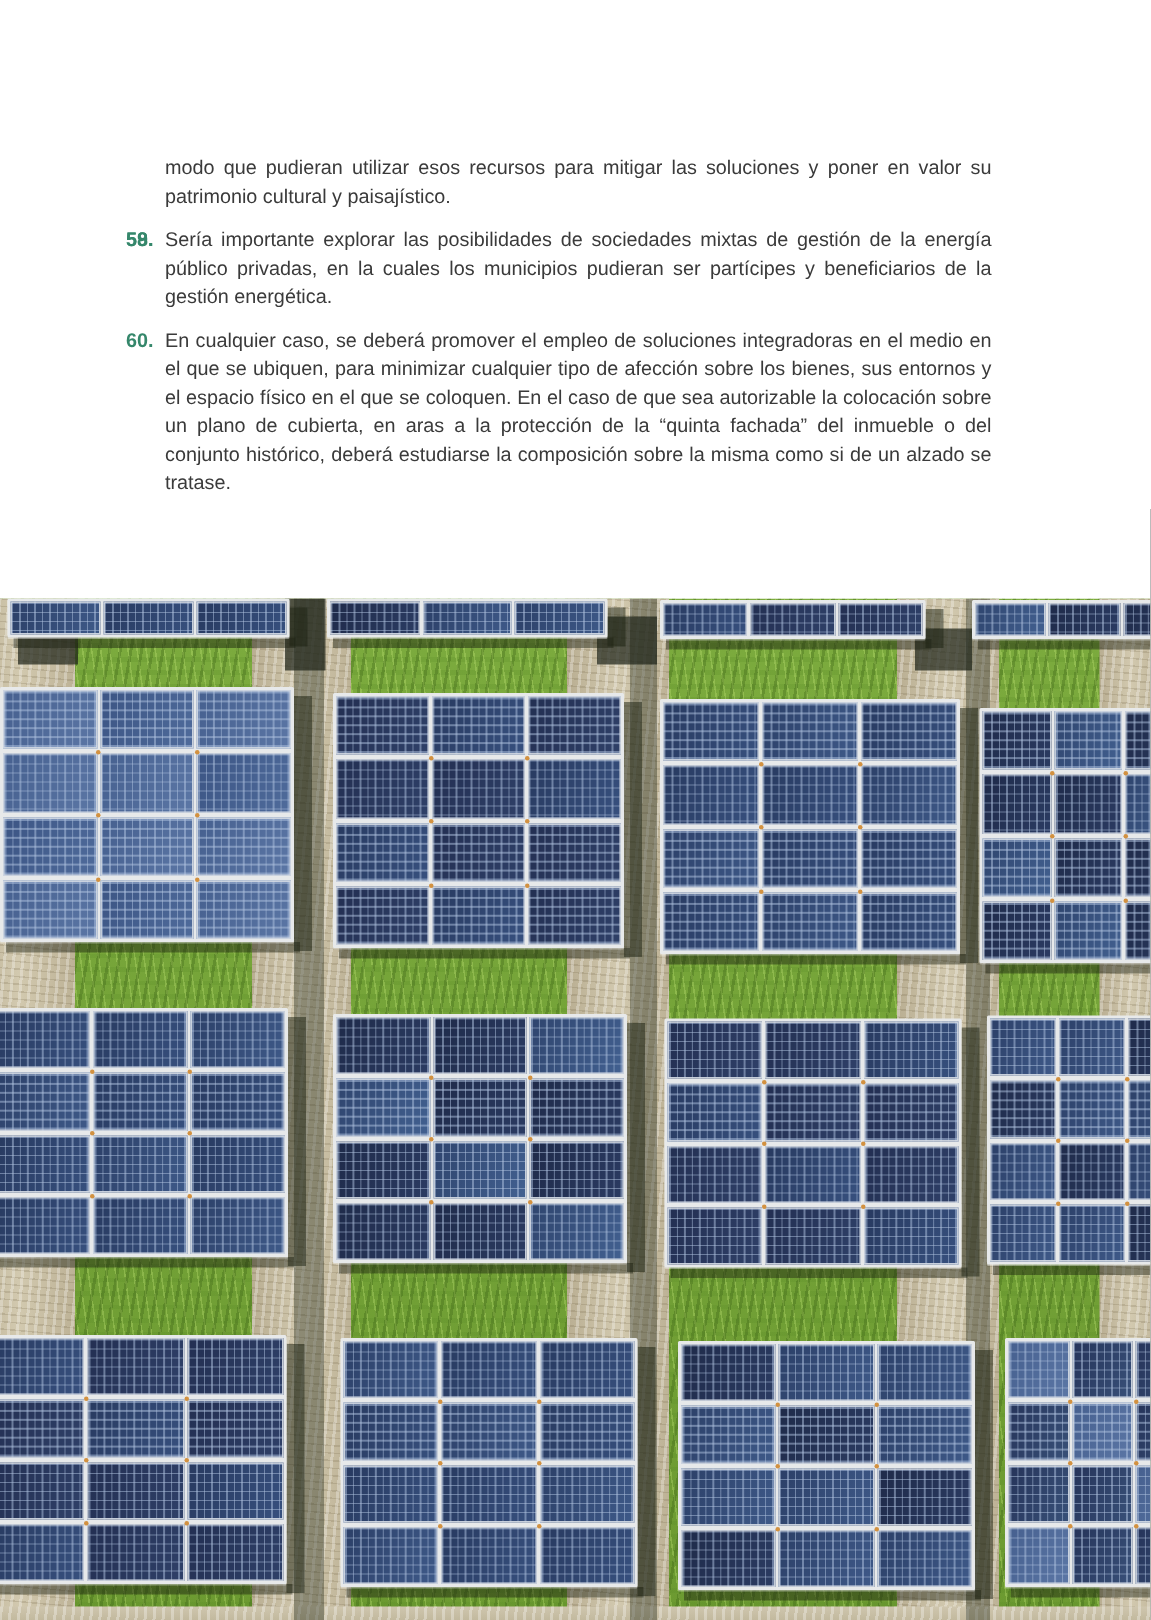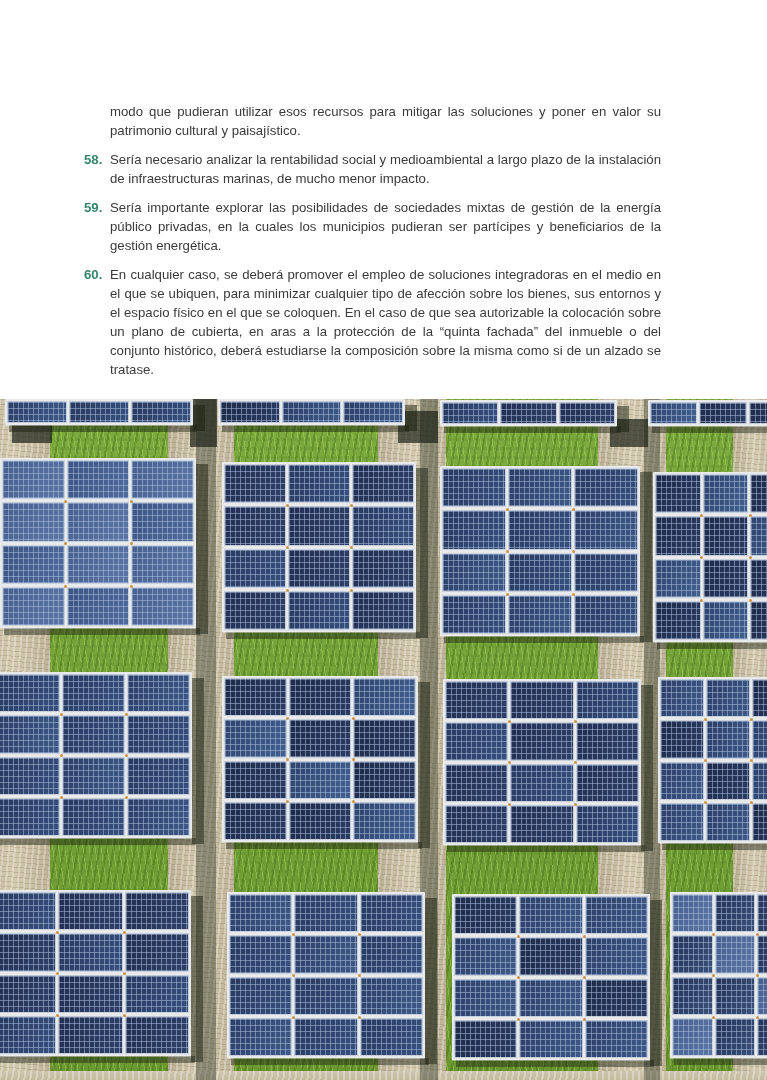--- a/index.html
+++ b/index.html
@@ -32,21 +32,21 @@
        box-shadow:0 1px 0 rgba(255,255,255,.4);}
   .mod{box-sizing:border-box;border:1px solid rgba(214,220,228,.85);}
   .dot{position:absolute;width:3px;height:3px;border-radius:50%;background:#d29140;}
 </style>
 </head>
 <body>
 
 <div class="page">
   <section class="textblock" style="color: rgb(58, 58, 58);">
       <div class="para"><span>modo que pudieran utilizar esos recursos para mitigar las soluciones y poner en valor su patrimonio cultural y paisajístico.</span></div>
-      <div class="para"><span class="pnum" style="color: rgb(53, 135, 107);">58.</span><span>Sería necesario analizar la rentabilidad social y medioambiental a largo plazo de la instalación de infraestructuras marinas, de mucho menor impacto.</span></div>
+      <div class="para"><span class="pnum" style="color: rgb(53, 135, 107);">58.</span></div>
       <div class="para"><span class="pnum" style="color: rgb(53, 135, 107);">59.</span><span>Sería importante explorar las posibilidades de sociedades mixtas de gestión de la energía público privadas, en la cuales los municipios pudieran ser partícipes y beneficiarios de la gestión energética.</span></div>
       <div class="para"><span class="pnum" style="color: rgb(53, 135, 107);">60.</span><span>En cualquier caso, se deberá promover el empleo de soluciones integradoras en el medio en el que se ubiquen, para minimizar cualquier tipo de afección sobre los bienes, sus entornos y el espacio físico en el que se coloquen. En el caso de que sea autorizable la colocación sobre un plano de cubierta, en aras a la protección de la “quinta fachada” del inmueble o del conjunto histórico, deberá estudiarse la composición sobre la misma como si de un alzado se tratase.</span></div>
     </section>
   <figure class="photo" role="img">
     <figcaption class="sr">Vista aérea de un campo de paneles solares fotovoltaicos sobre hierba con caminos de grava</figcaption>
   <div class="grass"></div>
       <div class="gravel" style="left: -25px; width: 75px;"></div>
       <div class="gravel" style="left: 168px; width: 66px;"></div>
       <div class="gravel" style="left: 378px; width: 68px;"></div>
       <div class="gravel" style="left: 598px; width: 68px;"></div>

